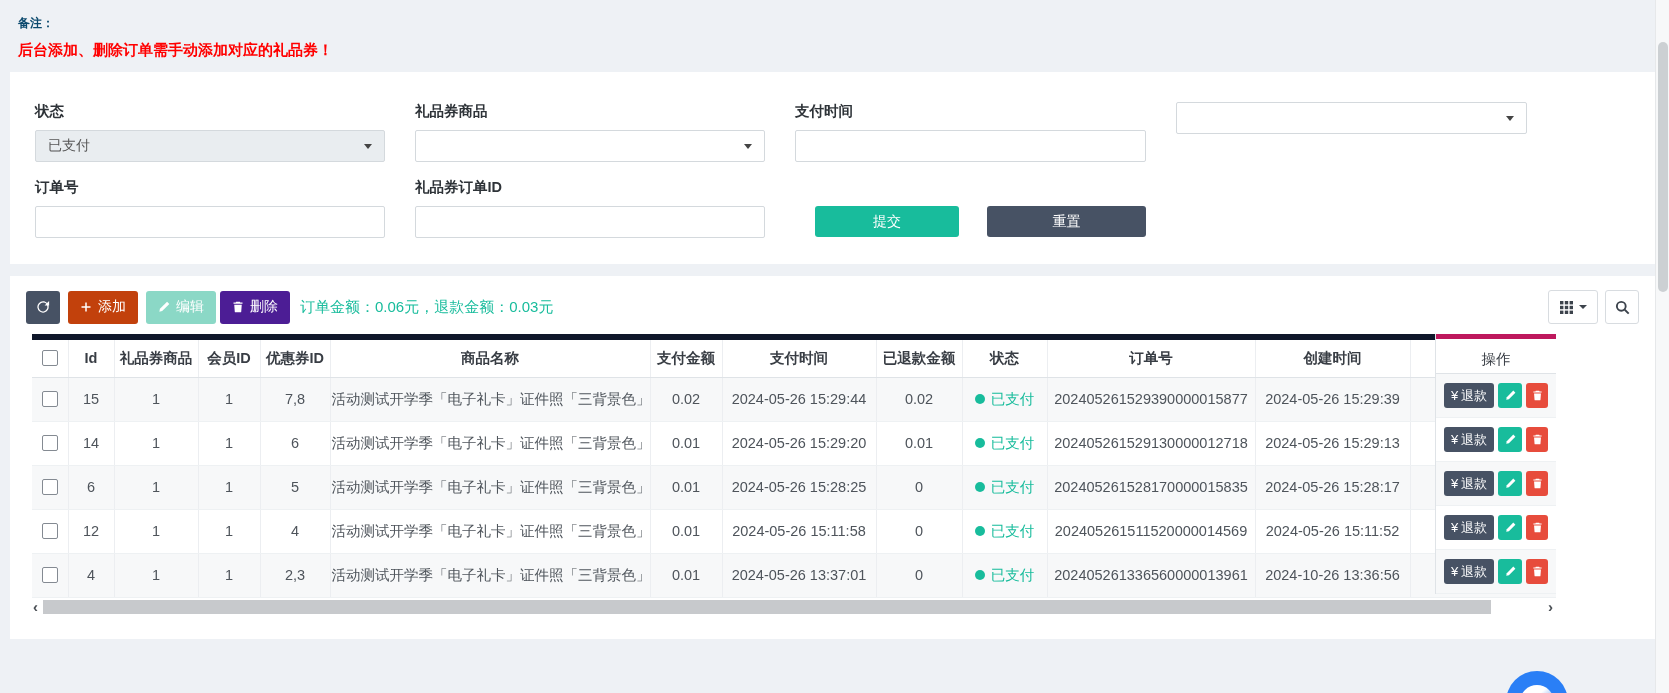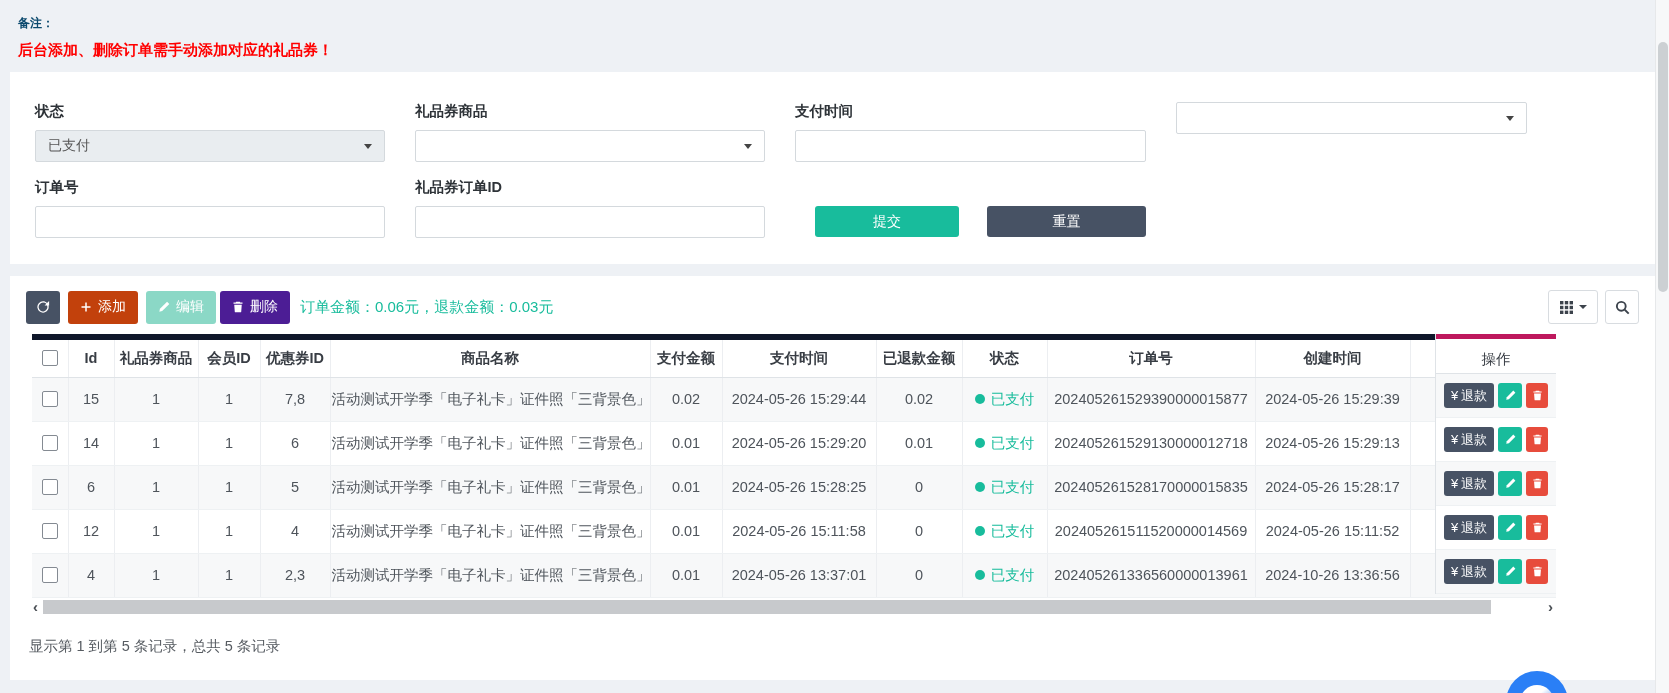--- a/index.html
+++ b/index.html
@@ -436,21 +436,20 @@
   </div>
 
   <div class="hscroll">
     <span class="hs-arrow">‹</span>
     <div class="hs-track">
       <div class="hs-thumb"></div>
     </div>
     <span class="hs-arrow">›</span>
   </div>
 
-  <div class="footer-text">显示第 1 到第 5 条记录，总共 5 条记录</div>
 </div>
 
 <div class="vscrollbar">
   <div class="vs-thumb"></div>
 </div>
 <div class="chat-widget">
   <div class="chat-inner"></div>
 </div>
 
 </body></html>

